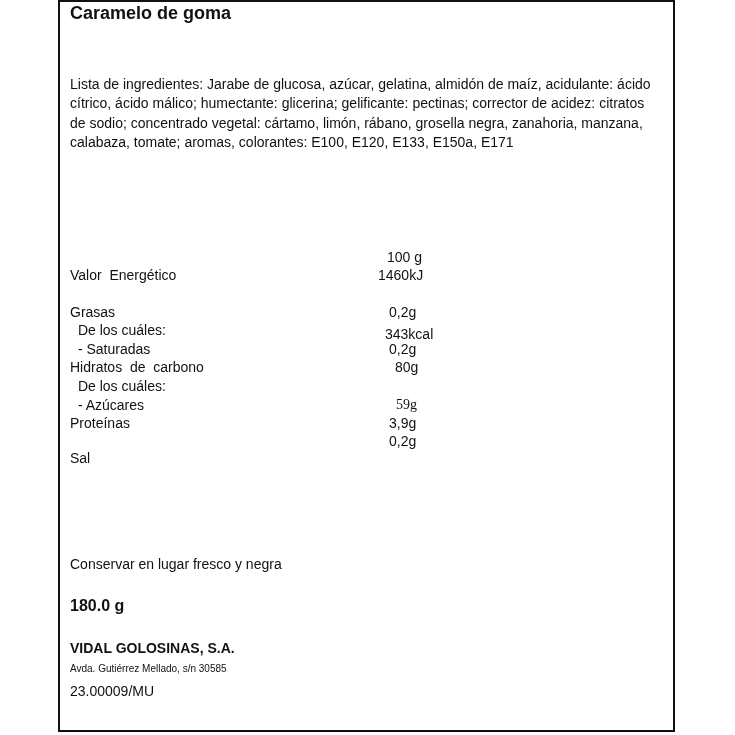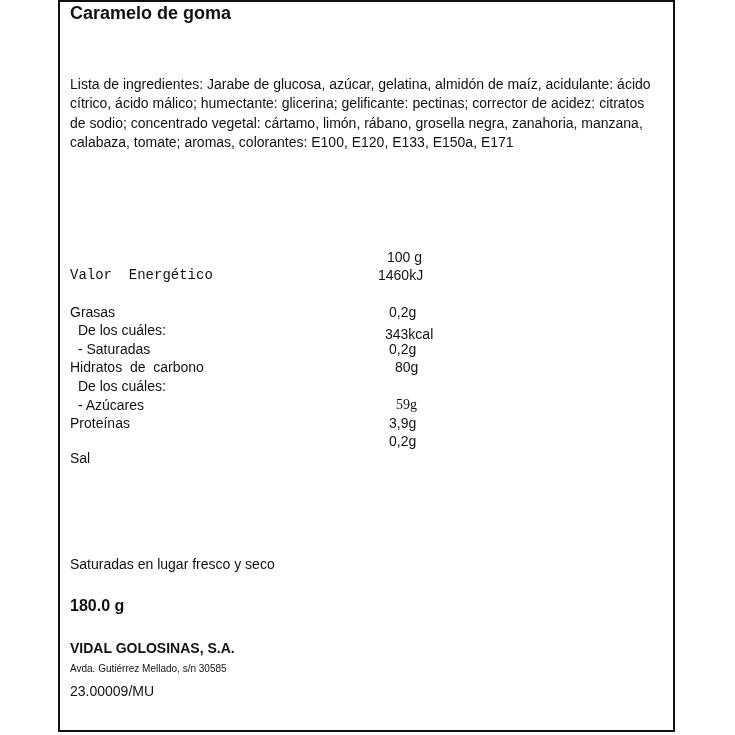--- a/index.html
+++ b/index.html
@@ -21,21 +21,21 @@
 </head>
 <body>
 
 <div class="frame"></div>
 
 <div class="t title">Caramelo de goma</div>
 <div class="t ingr">Lista de ingredientes: Jarabe de glucosa, azúcar, gelatina, almidón de maíz, acidulante: ácido cítrico, ácido málico; humectante: glicerina; gelificante: pectinas; corrector de acidez: citratos de sodio; concentrado vegetal: cártamo, limón, rábano, grosella negra, zanahoria, manzana, calabaza, tomate; aromas, colorantes: E100, E120, E133, E150a, E171</div>
 
 <div class="val" style="left:387px; top:249px;">100 g</div>
 
-<div class="row" style="top:267px;font-family:Liberation Mono, monospace;">Valor  Energético</div>
+<div class="row" style="top:267px;">Valor  Energético</div>
 <div class="val" style="left:378px; top:267px;">1460kJ</div>
 
 <div class="val" style="left:385px; top:286px;margin-top:40px;">343kcal</div>
 
 <div class="row" style="top:304px;">Grasas</div>
 <div class="val" style="left:389px; top:304px;">0,2g</div>
 
 <div class="row" style="top:322px; left:74px;"> De los cuáles:</div>
 
 <div class="row" style="top:341px; left:74px;"> - Saturadas</div>
@@ -48,19 +48,19 @@
 
 <div class="row" style="top:397px; left:74px;"> - Azúcares</div>
 <div class="val" style="left:396px; top:397px;font-family:Liberation Serif, serif;">59g</div>
 
 <div class="row" style="top:415px;">Proteínas</div>
 <div class="val" style="left:389px; top:415px;">3,9g</div>
 
 <div class="row" style="top:450px;">Sal</div>
 <div class="val" style="left:389px; top:433px;">0,2g</div>
 
-<div class="t storage">Saturadas en lugar fresco y seco</div>
+<div class="t storage">Conservar en lugar fresco y negra</div>
 <div class="t net">180.0 g</div>
 <div class="t company">VIDAL GOLOSINAS, S.A.</div>
 <div class="t addr">Avda. Gutiérrez Mellado, s/n 30585</div>
 <div class="t code">23.00009/MU</div>
 
 <style>.row, .val { white-space: pre; }</style>
 
 </body></html>

